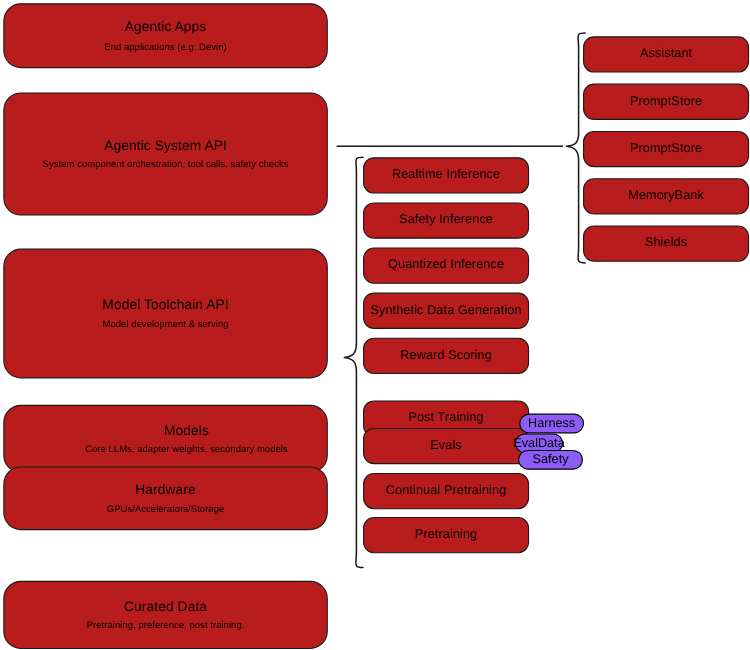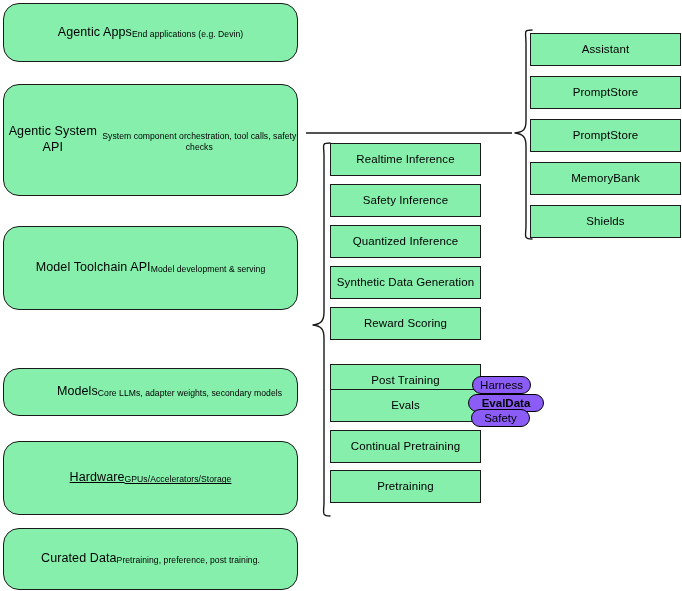--- a/index.html
+++ b/index.html
@@ -14,46 +14,46 @@
     height: 591px;
     background: #ffffff;
     font-family: "Liberation Sans", sans-serif;
     overflow: hidden;
   }
   .box {
     position: absolute;
     box-sizing: border-box;
     border: 1.3px solid #1a1a1a;
     border-radius: 14px;
-    background: #86efac;
+    background: #b91c1c;
     display: flex;
-    flex-direction: row;
+    flex-direction: column;
     align-items: center;
     justify-content: center;
-    text-align: center;
+    text-align: right;
     color: #000000;
   }
   .box .title {
     font-size: 12.5px;
     line-height: 1.25;
     letter-spacing: 0.1px;
   }
   .box .subtitle {
     font-size: 8.6px;
     line-height: 1.3;
     margin-top: 4px;
     letter-spacing: 0.05px;
   }
   .layer-box {
     left: 3px;
     width: 295px;
     border-radius: 16px;
   }
   .pill-box {
-    border-radius: 0;
+    border-radius: 10px;
     height: 33px;
   }
   .pill-box .title {
     font-size: 11.5px;
   }
   .mid-box {
     left: 330px;
     width: 151px;
   }
   .right-box {
@@ -91,31 +91,31 @@
   <div class="box layer-box" style="top:3px; height:59px;">
     <div class="title">Agentic Apps</div>
     <div class="subtitle">End applications (e.g. Devin)</div>
   </div>
 
   <div class="box layer-box" style="top:84px; height:112px;">
     <div class="title">Agentic System API</div>
     <div class="subtitle">System component orchestration, tool calls, safety checks</div>
   </div>
 
-  <div class="box layer-box" style="top:226px; height:84px;">
+  <div class="box layer-box" style="top:226px; height:118px;">
     <div class="title">Model Toolchain API</div>
     <div class="subtitle">Model development &amp; serving</div>
   </div>
 
-  <div class="box layer-box" style="top:368px; height:48px;padding-left:38px;">
+  <div class="box layer-box" style="top:368px; height:62px;padding-left:38px;">
     <div class="title">Models</div>
     <div class="subtitle">Core LLMs, adapter weights, secondary models</div>
   </div>
 
-  <div class="box layer-box" style="top:441px; height:74px;text-decoration:underline;">
+  <div class="box layer-box" style="top:424px; height:58px;">
     <div class="title">Hardware</div>
     <div class="subtitle">GPUs/Accelerators/Storage</div>
   </div>
 
   <div class="box layer-box" style="top:528px; height:62px;">
     <div class="title">Curated Data</div>
     <div class="subtitle">Pretraining, preference, post training.</div>
   </div>
 
   <div class="connector" style="left:298px; top:120px; width:226px; height:26px;">
@@ -181,21 +181,21 @@
   </div>
 
   <div class="box pill-box mid-box" style="top:470px;">
     <div class="title">Pretraining</div>
   </div>
 
   <div class="badge" style="left:472px; top:376px; width:59px;">
     <span>Harness</span>
   </div>
 
-  <div class="badge" style="left:468px; top:394px; width:76px;font-weight:bold;">
+  <div class="badge" style="left:468px; top:394px; width:44px;">
     <span>EvalData</span>
   </div>
 
   <div class="badge" style="left:471px; top:409px; width:59px;">
     <span>Safety</span>
   </div>
 
   <div class="box pill-box right-box" style="top:33px;">
     <div class="title">Assistant</div>
   </div>

